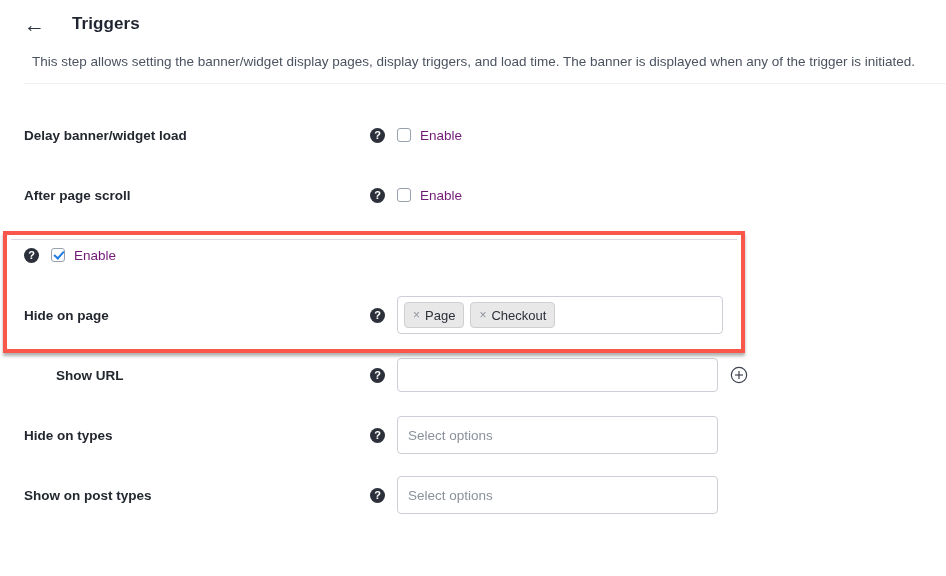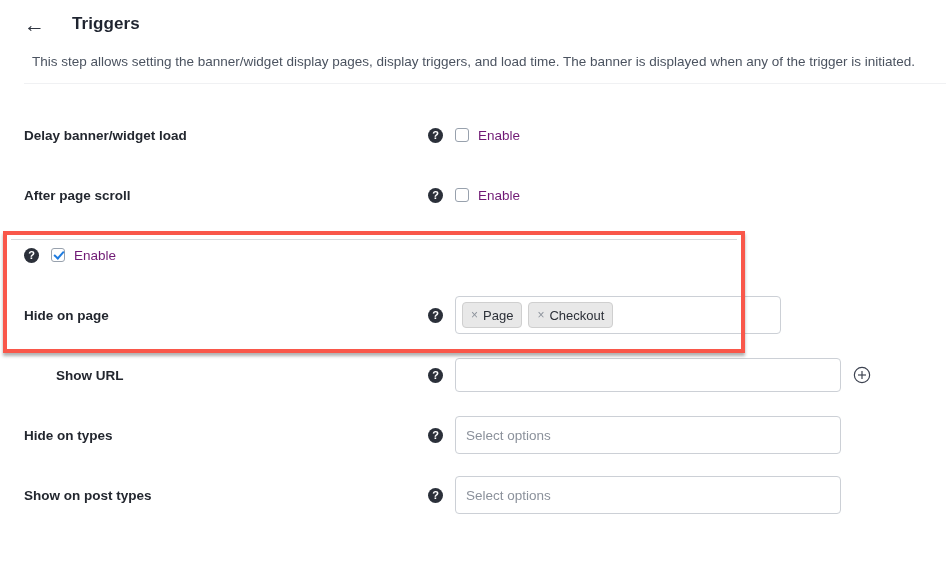--- a/index.html
+++ b/index.html
@@ -65,21 +65,21 @@
     display: flex;
     align-items: center;
     height: 60px;
     padding-left: 24px;
     box-sizing: border-box;
   }
   .row-label {
     font-size: 13.5px;
     font-weight: bold;
     color: #23272f;
-    width: 404px;
+    width: 346px;
     flex: none;
     box-sizing: border-box;
   }
   .row-label.indented { padding-left: 32px; }
 
   .control {
     display: flex;
     align-items: center;
   }
 
@@ -129,21 +129,21 @@
     transform: rotate(42deg);
   }
   .checkbox-label {
     font-size: 13.5px;
     color: #701a75;
     margin-left: 9px;
   }
 
   
   .input {
-    width: 386px;
+    width: 321px;
     height: 34px;
     border: 1px solid #ccd0d6;
     border-radius: 4px;
     background: #ffffff;
     box-sizing: border-box;
     display: flex;
     align-items: center;
     padding: 0 10px;
     font-size: 13.5px;
     color: #8b919b;

